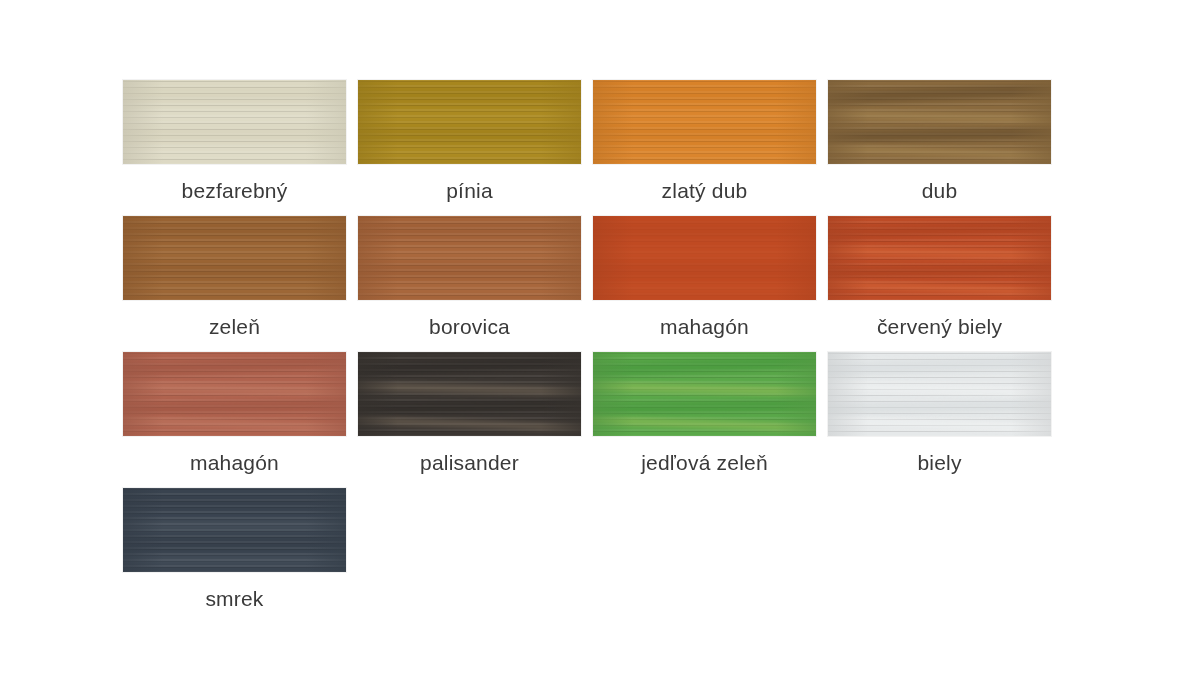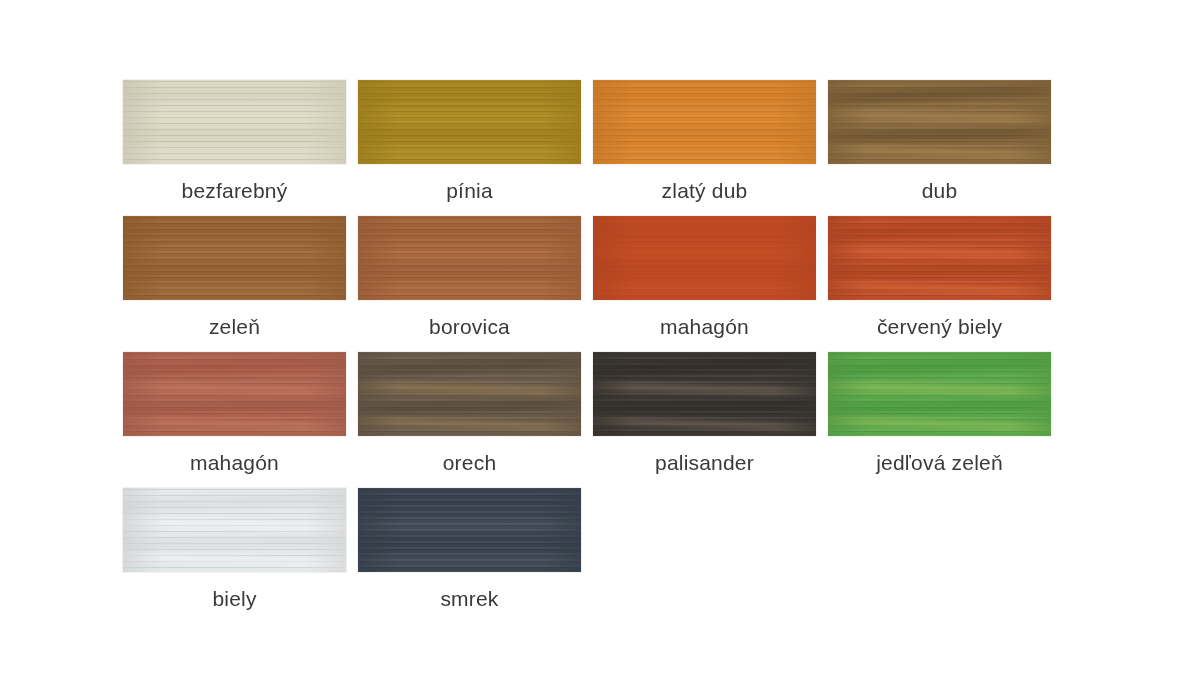--- a/index.html
+++ b/index.html
@@ -207,32 +207,20 @@
           <div class="band" style="top: 4px; height: 20px; background: linear-gradient(rgba(0, 0, 0, 0) 0%, rgb(153, 81, 63) 35%, rgb(153, 81, 63) 65%, rgba(0, 0, 0, 0) 100%); opacity: 0.5; transform: rotate(-2deg); filter: blur(2px);"></div>
           <div class="band" style="top: 30px; height: 14px; background: linear-gradient(rgba(0, 0, 0, 0) 0%, rgb(193, 123, 100) 35%, rgb(193, 123, 100) 65%, rgba(0, 0, 0, 0) 100%); opacity: 0.5; transform: rotate(1.4deg); filter: blur(2px);"></div>
           <div class="band" style="top: 46px; height: 18px; background: linear-gradient(rgba(0, 0, 0, 0) 0%, rgb(153, 81, 63) 35%, rgb(153, 81, 63) 65%, rgba(0, 0, 0, 0) 100%); opacity: 0.5; transform: rotate(-1deg); filter: blur(2px);"></div>
           <div class="band" style="top: 66px; height: 12px; background: linear-gradient(rgba(0, 0, 0, 0) 0%, rgb(193, 123, 100) 35%, rgb(193, 123, 100) 65%, rgba(0, 0, 0, 0) 100%); opacity: 0.5; transform: rotate(2deg); filter: blur(2px);"></div>
           <div class="base" style="background: linear-gradient(90deg, rgb(158, 89, 71) 0%, rgba(0, 0, 0, 0) 18%, rgba(0, 0, 0, 0) 82%, rgb(162, 91, 73) 100%); opacity: 0.7;"></div>
         </div>
         <div class="label">mahagón</div>
       </div>
       <div class="cell">
         <div class="swatch">
-          <div class="base" style="background: rgb(106, 90, 73);"></div>
-          <div class="grain" style="background: repeating-linear-gradient(0deg, rgba(0, 0, 0, 0.1) 0px, rgba(0, 0, 0, 0.1) 1px, rgba(255, 255, 255, 0.07) 1px, rgba(255, 255, 255, 0.07) 3px, rgba(0, 0, 0, 0) 3px, rgba(0, 0, 0, 0) 6px);"></div>
-          <div class="band" style="top: 4px; height: 20px; background: linear-gradient(rgba(0, 0, 0, 0) 0%, rgb(75, 63, 51) 35%, rgb(75, 63, 51) 65%, rgba(0, 0, 0, 0) 100%); opacity: 0.5; transform: rotate(-2deg); filter: blur(2px);"></div>
-          <div class="band" style="top: 30px; height: 14px; background: linear-gradient(rgba(0, 0, 0, 0) 0%, rgb(156, 129, 84) 35%, rgb(156, 129, 84) 65%, rgba(0, 0, 0, 0) 100%); opacity: 0.5; transform: rotate(1.4deg); filter: blur(2px);"></div>
-          <div class="band" style="top: 46px; height: 18px; background: linear-gradient(rgba(0, 0, 0, 0) 0%, rgb(75, 63, 51) 35%, rgb(75, 63, 51) 65%, rgba(0, 0, 0, 0) 100%); opacity: 0.5; transform: rotate(-1deg); filter: blur(2px);"></div>
-          <div class="band" style="top: 66px; height: 12px; background: linear-gradient(rgba(0, 0, 0, 0) 0%, rgb(156, 129, 84) 35%, rgb(156, 129, 84) 65%, rgba(0, 0, 0, 0) 100%); opacity: 0.5; transform: rotate(2deg); filter: blur(2px);"></div>
-          <div class="base" style="background: linear-gradient(90deg, rgb(95, 81, 66) 0%, rgba(0, 0, 0, 0) 18%, rgba(0, 0, 0, 0) 82%, rgb(98, 83, 67) 100%); opacity: 0.7;"></div>
-        </div>
-        <div class="label">orech</div>
-      </div>
-      <div class="cell">
-        <div class="swatch">
           <div class="base" style="background: rgb(59, 54, 50);"></div>
           <div class="grain" style="background: repeating-linear-gradient(0deg, rgba(0, 0, 0, 0.1) 0px, rgba(0, 0, 0, 0.1) 1px, rgba(255, 255, 255, 0.07) 1px, rgba(255, 255, 255, 0.07) 3px, rgba(0, 0, 0, 0) 3px, rgba(0, 0, 0, 0) 6px);"></div>
           <div class="band" style="top: 4px; height: 20px; background: linear-gradient(rgba(0, 0, 0, 0) 0%, rgb(42, 39, 36) 35%, rgb(42, 39, 36) 65%, rgba(0, 0, 0, 0) 100%); opacity: 0.5; transform: rotate(-2deg); filter: blur(2px);"></div>
           <div class="band" style="top: 30px; height: 14px; background: linear-gradient(rgba(0, 0, 0, 0) 0%, rgb(125, 111, 94) 35%, rgb(125, 111, 94) 65%, rgba(0, 0, 0, 0) 100%); opacity: 0.5; transform: rotate(1.4deg); filter: blur(2px);"></div>
           <div class="band" style="top: 46px; height: 18px; background: linear-gradient(rgba(0, 0, 0, 0) 0%, rgb(42, 39, 36) 35%, rgb(42, 39, 36) 65%, rgba(0, 0, 0, 0) 100%); opacity: 0.5; transform: rotate(-1deg); filter: blur(2px);"></div>
           <div class="band" style="top: 66px; height: 12px; background: linear-gradient(rgba(0, 0, 0, 0) 0%, rgb(125, 111, 94) 35%, rgb(125, 111, 94) 65%, rgba(0, 0, 0, 0) 100%); opacity: 0.5; transform: rotate(2deg); filter: blur(2px);"></div>
           <div class="base" style="background: linear-gradient(90deg, rgb(53, 49, 45) 0%, rgba(0, 0, 0, 0) 18%, rgba(0, 0, 0, 0) 82%, rgb(54, 50, 46) 100%); opacity: 0.7;"></div>
         </div>
         <div class="label">palisander</div>
       </div>

